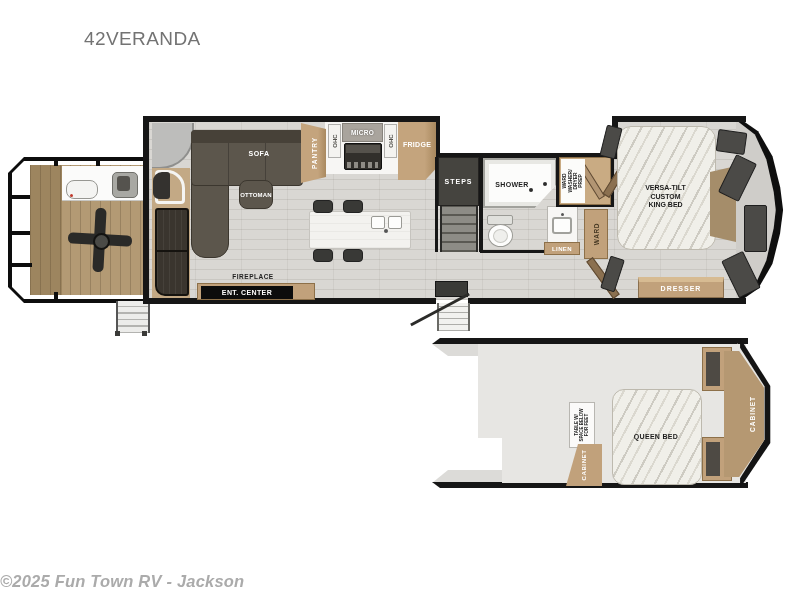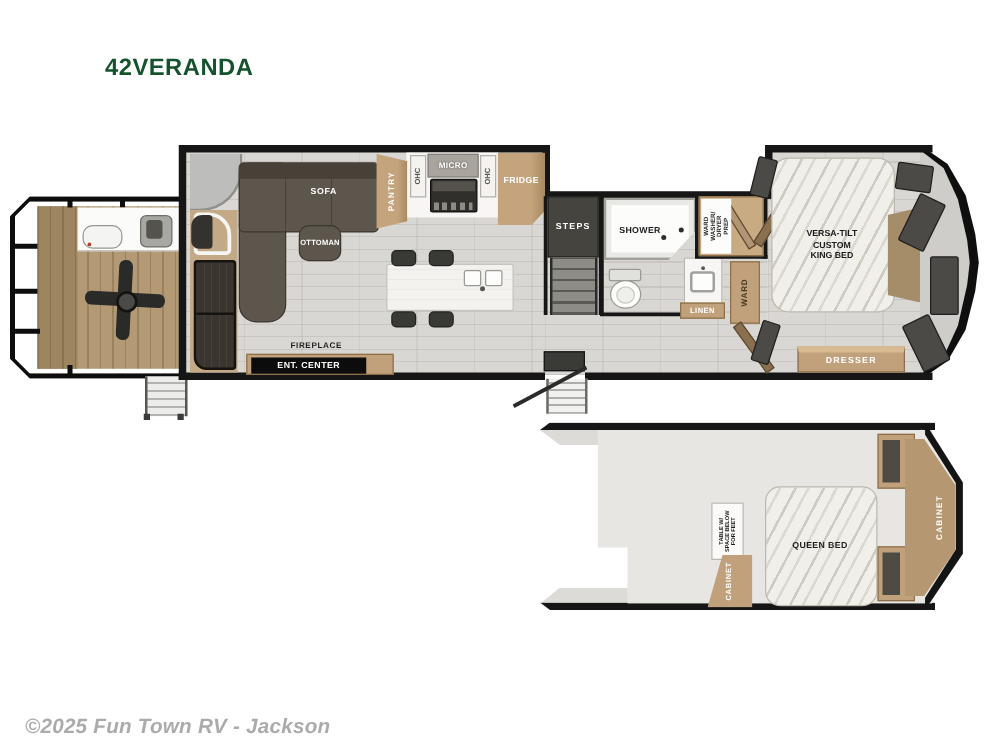--- a/index.html
+++ b/index.html
@@ -23,21 +23,21 @@
                          rgba(170,164,148,0.30) 9px 11px, transparent 11px 20px);}
   .bedlbl{color:#1c1c1c;font-weight:bold;font-size:7px;line-height:8.5px;text-align:center;}
   .win{position:absolute;background:#4b4a47;border:1px solid #1f1f1f;border-radius:2px;}
   .door{position:absolute;background:#8b7050;border:1px solid #5f4a33;box-sizing:border-box;}
 </style>
 </head>
 <body>
 
 <div id="stage">
 
-  <div class="abs" style="left:84px;top:44px;font-size:19px;color:#14532d;letter-spacing:0.4px;font-weight:700;">42VERANDA</div>
+  <div class="abs" style="left:84px;top:28px;font-size:19px;color:#737373;letter-spacing:0.4px;font-weight:400;">42VERANDA</div>
 
   <div class="abs" style="left:8px;top:157px;width:140px;height:146px;background:#0d0d0d;
               clip-path:polygon(16px 0,100% 0,100% 100%,16px 100%,0 calc(100% - 16px),0 16px);"></div>
   <div class="abs" style="left:12px;top:161px;width:132px;height:138px;background:#ffffff;
               clip-path:polygon(12px 0,100% 0,100% 100%,12px 100%,0 calc(100% - 12px),0 12px);"></div>
   <div class="abs deck" style="left:30px;top:165px;width:114px;height:130px;"></div>
   <div class="abs deck" style="left:30px;top:165px;width:32px;height:130px;background-color:#9d855f;"></div>
 
   <div class="abs" style="left:10px;top:195px;width:20px;height:4px;background:#0d0d0d;"></div>
   <div class="abs" style="left:10px;top:231px;width:20px;height:4px;background:#0d0d0d;"></div>
@@ -250,15 +250,15 @@
     <div class="abs" style="left:3px;top:4px;width:14px;height:34px;background:#4e4a44;"></div>
     <div class="vml" style="left:23px;transform:translate(-50%,-50%) rotate(-90deg) scale(0.6);font-size:9px;color:#fff;white-space:nowrap;letter-spacing:0.5px;">
       <div>SHELVES</div>
     </div>
   </div>
   <div class="abs" style="left:724px;top:351px;width:40px;height:126px;background:#b59872;
               clip-path:polygon(0 0,38% 0,100% 29%,100% 71%,38% 100%,0 100%);">
     <div class="vl" style="left:70%;font-size:6.5px;color:#fff;letter-spacing:1px;">CABINET</div>
   </div>
 
-  <div class="abs" style="left:20px;top:572px;font-size:16.5px;font-weight:bold;font-style:italic;color:#ababab;letter-spacing:0.2px;">©2025 Fun Town RV - Jackson</div>
+  <div class="abs" style="left:0;top:572px;font-size:16.5px;font-weight:bold;font-style:italic;color:#ababab;letter-spacing:0.2px;">©2025 Fun Town RV - Jackson</div>
 
 </div>
 
 </body></html>

